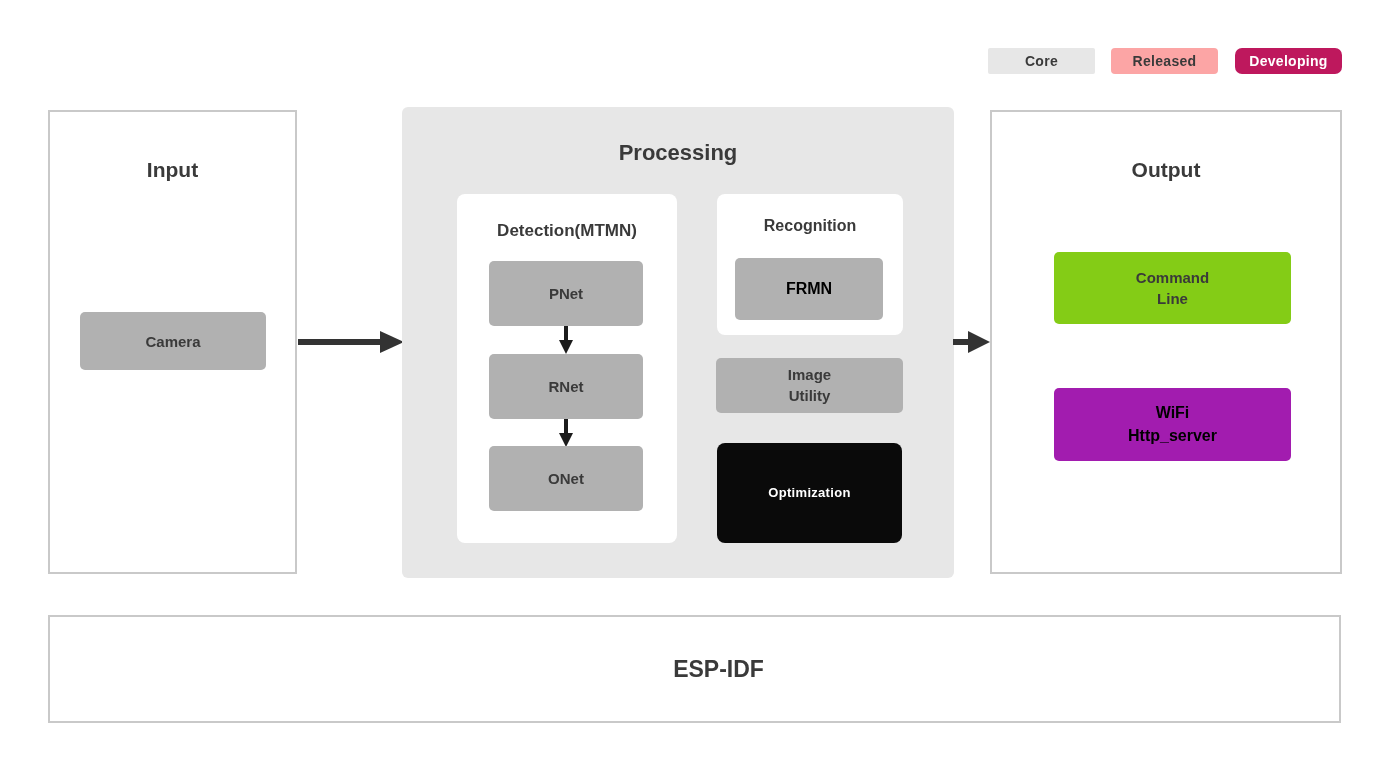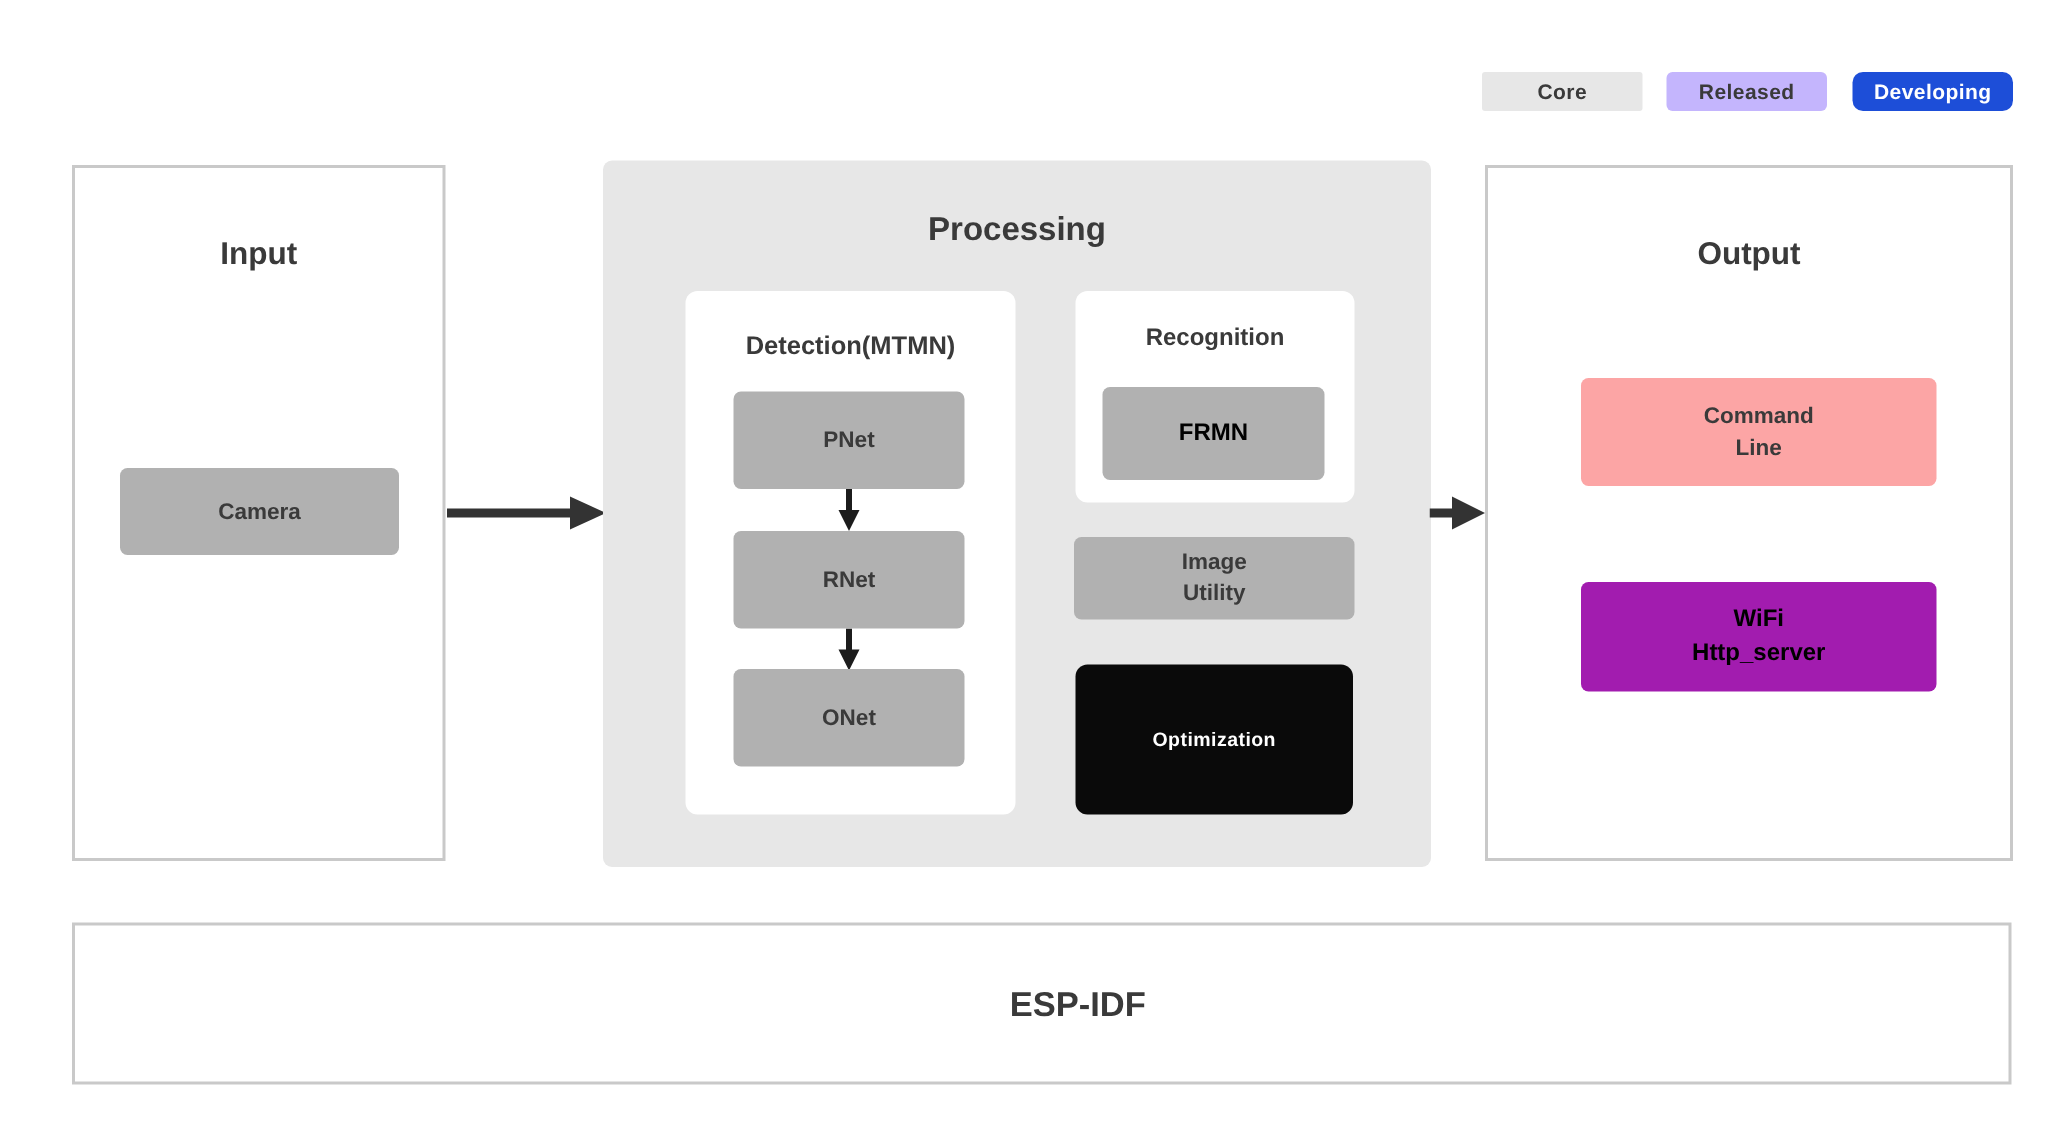--- a/index.html
+++ b/index.html
@@ -112,22 +112,22 @@
   .arrow-out  { left: 953px; top: 330px; }
   .arrow-v1   { left: 556px; top: 326px; }
   .arrow-v2   { left: 556px; top: 419px; }
 </style>
 </head>
 <body>
 
 <div class="canvas">
 
   <div class="legend-item legend-core" style="background: rgb(231, 231, 231); color: rgb(58, 58, 58);">Core</div>
-  <div class="legend-item legend-released" style="background: #c4b5fd; color: rgb(58, 58, 58);">Released</div>
-  <div class="legend-item legend-developing" style="background: #1d4ed8; color: rgb(255, 255, 255);">Developing</div>
+  <div class="legend-item legend-released" style="background: #fca5a5; color: rgb(58, 58, 58);">Released</div>
+  <div class="legend-item legend-developing" style="background: #be185d; color: rgb(255, 255, 255);">Developing</div>
 
   <section class="panel panel-input" style="border-color: rgb(201, 201, 201);">
     <h2 class="panel-title">Input</h2>
   </section>
   <div class="block block-camera" style="background: rgb(177, 177, 177); color: rgb(58, 58, 58);">
     <span>Camera</span>
   </div>
 
   <svg class="arrow arrow-in" width="106" height="24" viewBox="0 0 106 24">
     <rect x="0" y="9" width="84" height="6" fill="#333333"></rect>
@@ -175,21 +175,21 @@
   </div>
 
   <svg class="arrow arrow-out" width="37" height="24" viewBox="0 0 37 24">
     <rect x="0" y="9" width="18" height="6" fill="#333333"></rect>
     <polygon points="15,1 37,12 15,23" fill="#333333"></polygon>
   </svg>
 
   <section class="panel panel-output" style="border-color: rgb(201, 201, 201);">
     <h2 class="panel-title">Output</h2>
   </section>
-  <div class="block block-cmdline" style="background: #fca5a5; color: rgb(58, 58, 58);">
+  <div class="block block-cmdline" style="background: #84cc16; color: rgb(58, 58, 58);">
     <span>Command</span>
     <span>Line</span>
   </div>
   <div class="block block-wifi" style="background: #a21caf; color: rgb(0, 0, 0);">
     <span>WiFi</span>
     <span>Http_server</span>
   </div>
 
   <section class="panel panel-foundation" style="border-color: rgb(201, 201, 201);">
     <h2 class="foundation-title">ESP-IDF</h2>

